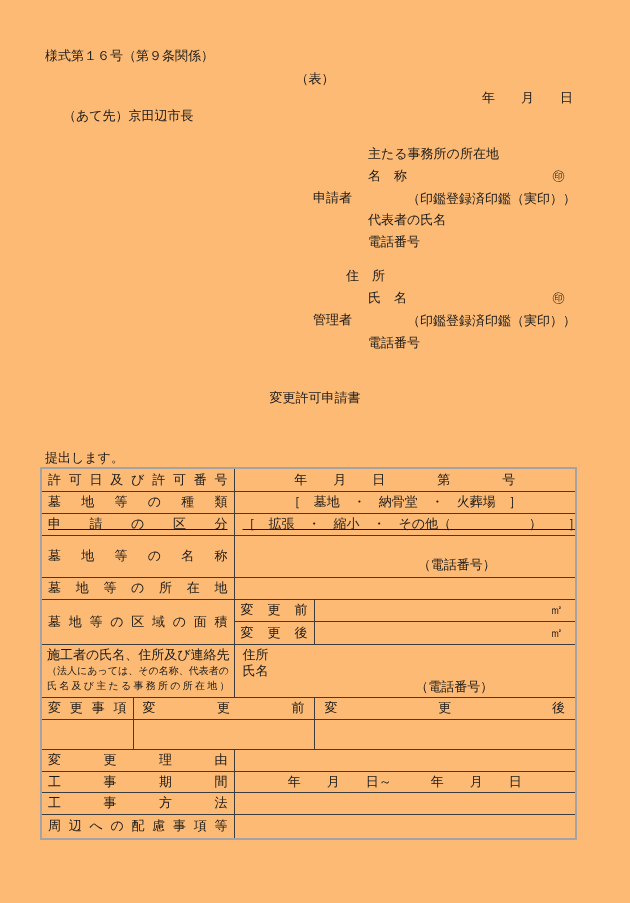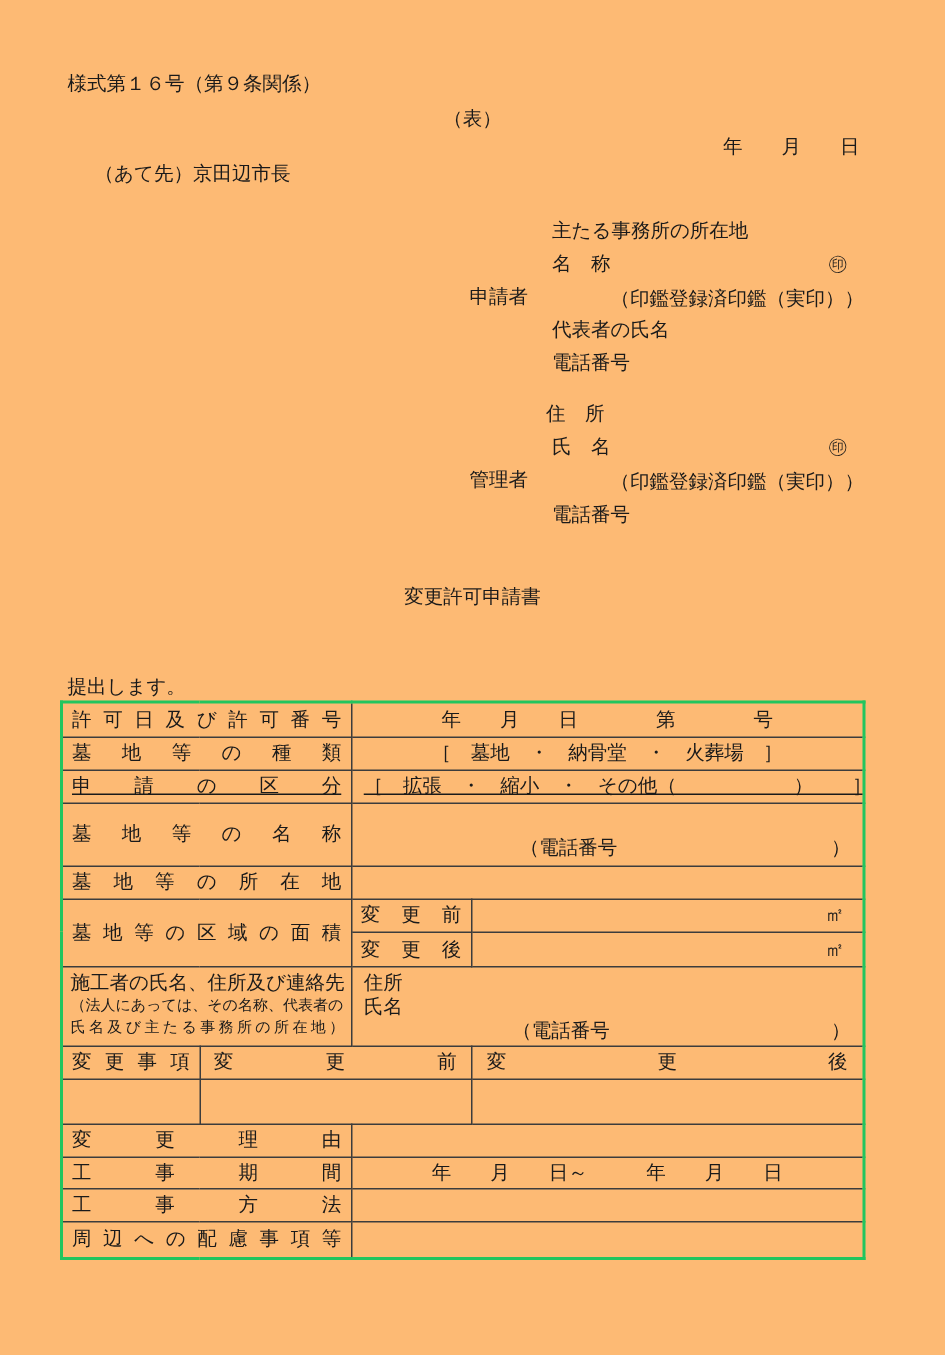--- a/index.html
+++ b/index.html
@@ -20,33 +20,33 @@
   
   .sign-line { position:absolute; left:368px; width:197px; display:flex; justify-content:space-between; white-space:pre; }
   .sign-role { position:absolute; left:313px; white-space:pre; }
   .sign-note { position:absolute; left:407px; white-space:pre; }
 
   
   table.form {
     position:absolute; left:40px; top:467px;
     width:535px;
     border-collapse:collapse; table-layout:fixed;
-    border:2px solid #22c55e;
+    border:2px solid #a3a3a3;
   }
   table.form td {
     border:1px solid #3c3c3c;
     padding:0; vertical-align:middle;
     font-size:13px; overflow:hidden;
   }
   .jlabel { text-align:justify; text-align-last:justify; padding:0 6px; }
   .val-center { text-align:center; white-space:pre; }
   .val-left { padding-left:8px; white-space:pre; }
   .unit-right { text-align:right; padding-right:12px; }
   .phone-cell { display:flex; flex-direction:column; justify-content:flex-end; height:100%; box-sizing:border-box; padding-bottom:3px; }
-  .phone-line { display:flex; justify-content:space-between; padding-right:8px; white-space:pre; }
+  .phone-line { display:flex; justify-content:center; padding-right:8px; white-space:pre; }
   .small-note { font-size:10px; line-height:15px; white-space:nowrap; }
   .contractor-cell { padding:2px 0 2px 8px; line-height:16px; }
   .contractor-label { padding:2px 4px 2px 5px; line-height:16px; }
 </style>
 </head>
 <body>
 
 <div class="page">
 
   <div class="abs" style="left:45px; top:47px;">様式第１６号（第９条関係）</div>
@@ -60,21 +60,21 @@
       <span>名　称</span>
       <span>㊞</span>
     </div>
     <div class="sign-role" style="top:189px;">申請者</div>
     <div class="sign-note" style="top:190px;">（印鑑登録済印鑑（実印））</div>
     <div class="abs" style="left:368px; top:211px;">代表者の氏名</div>
     <div class="abs" style="left:368px; top:233px;">電話番号</div>
   </div>
 
   <div>
-    <div class="abs" style="left:364px; top:267px;">住　所</div>
+    <div class="abs" style="left:346px; top:267px;">住　所</div>
     <div class="sign-line" style="top:289px;">
       <span>氏　名</span>
       <span>㊞</span>
     </div>
     <div class="sign-role" style="top:311px;">管理者</div>
     <div class="sign-note" style="top:312px;">（印鑑登録済印鑑（実印））</div>
     <div class="abs" style="left:368px; top:334px;">電話番号</div>
   </div>
 
   <div class="abs center" style="top:389px;">変更許可申請書</div>

